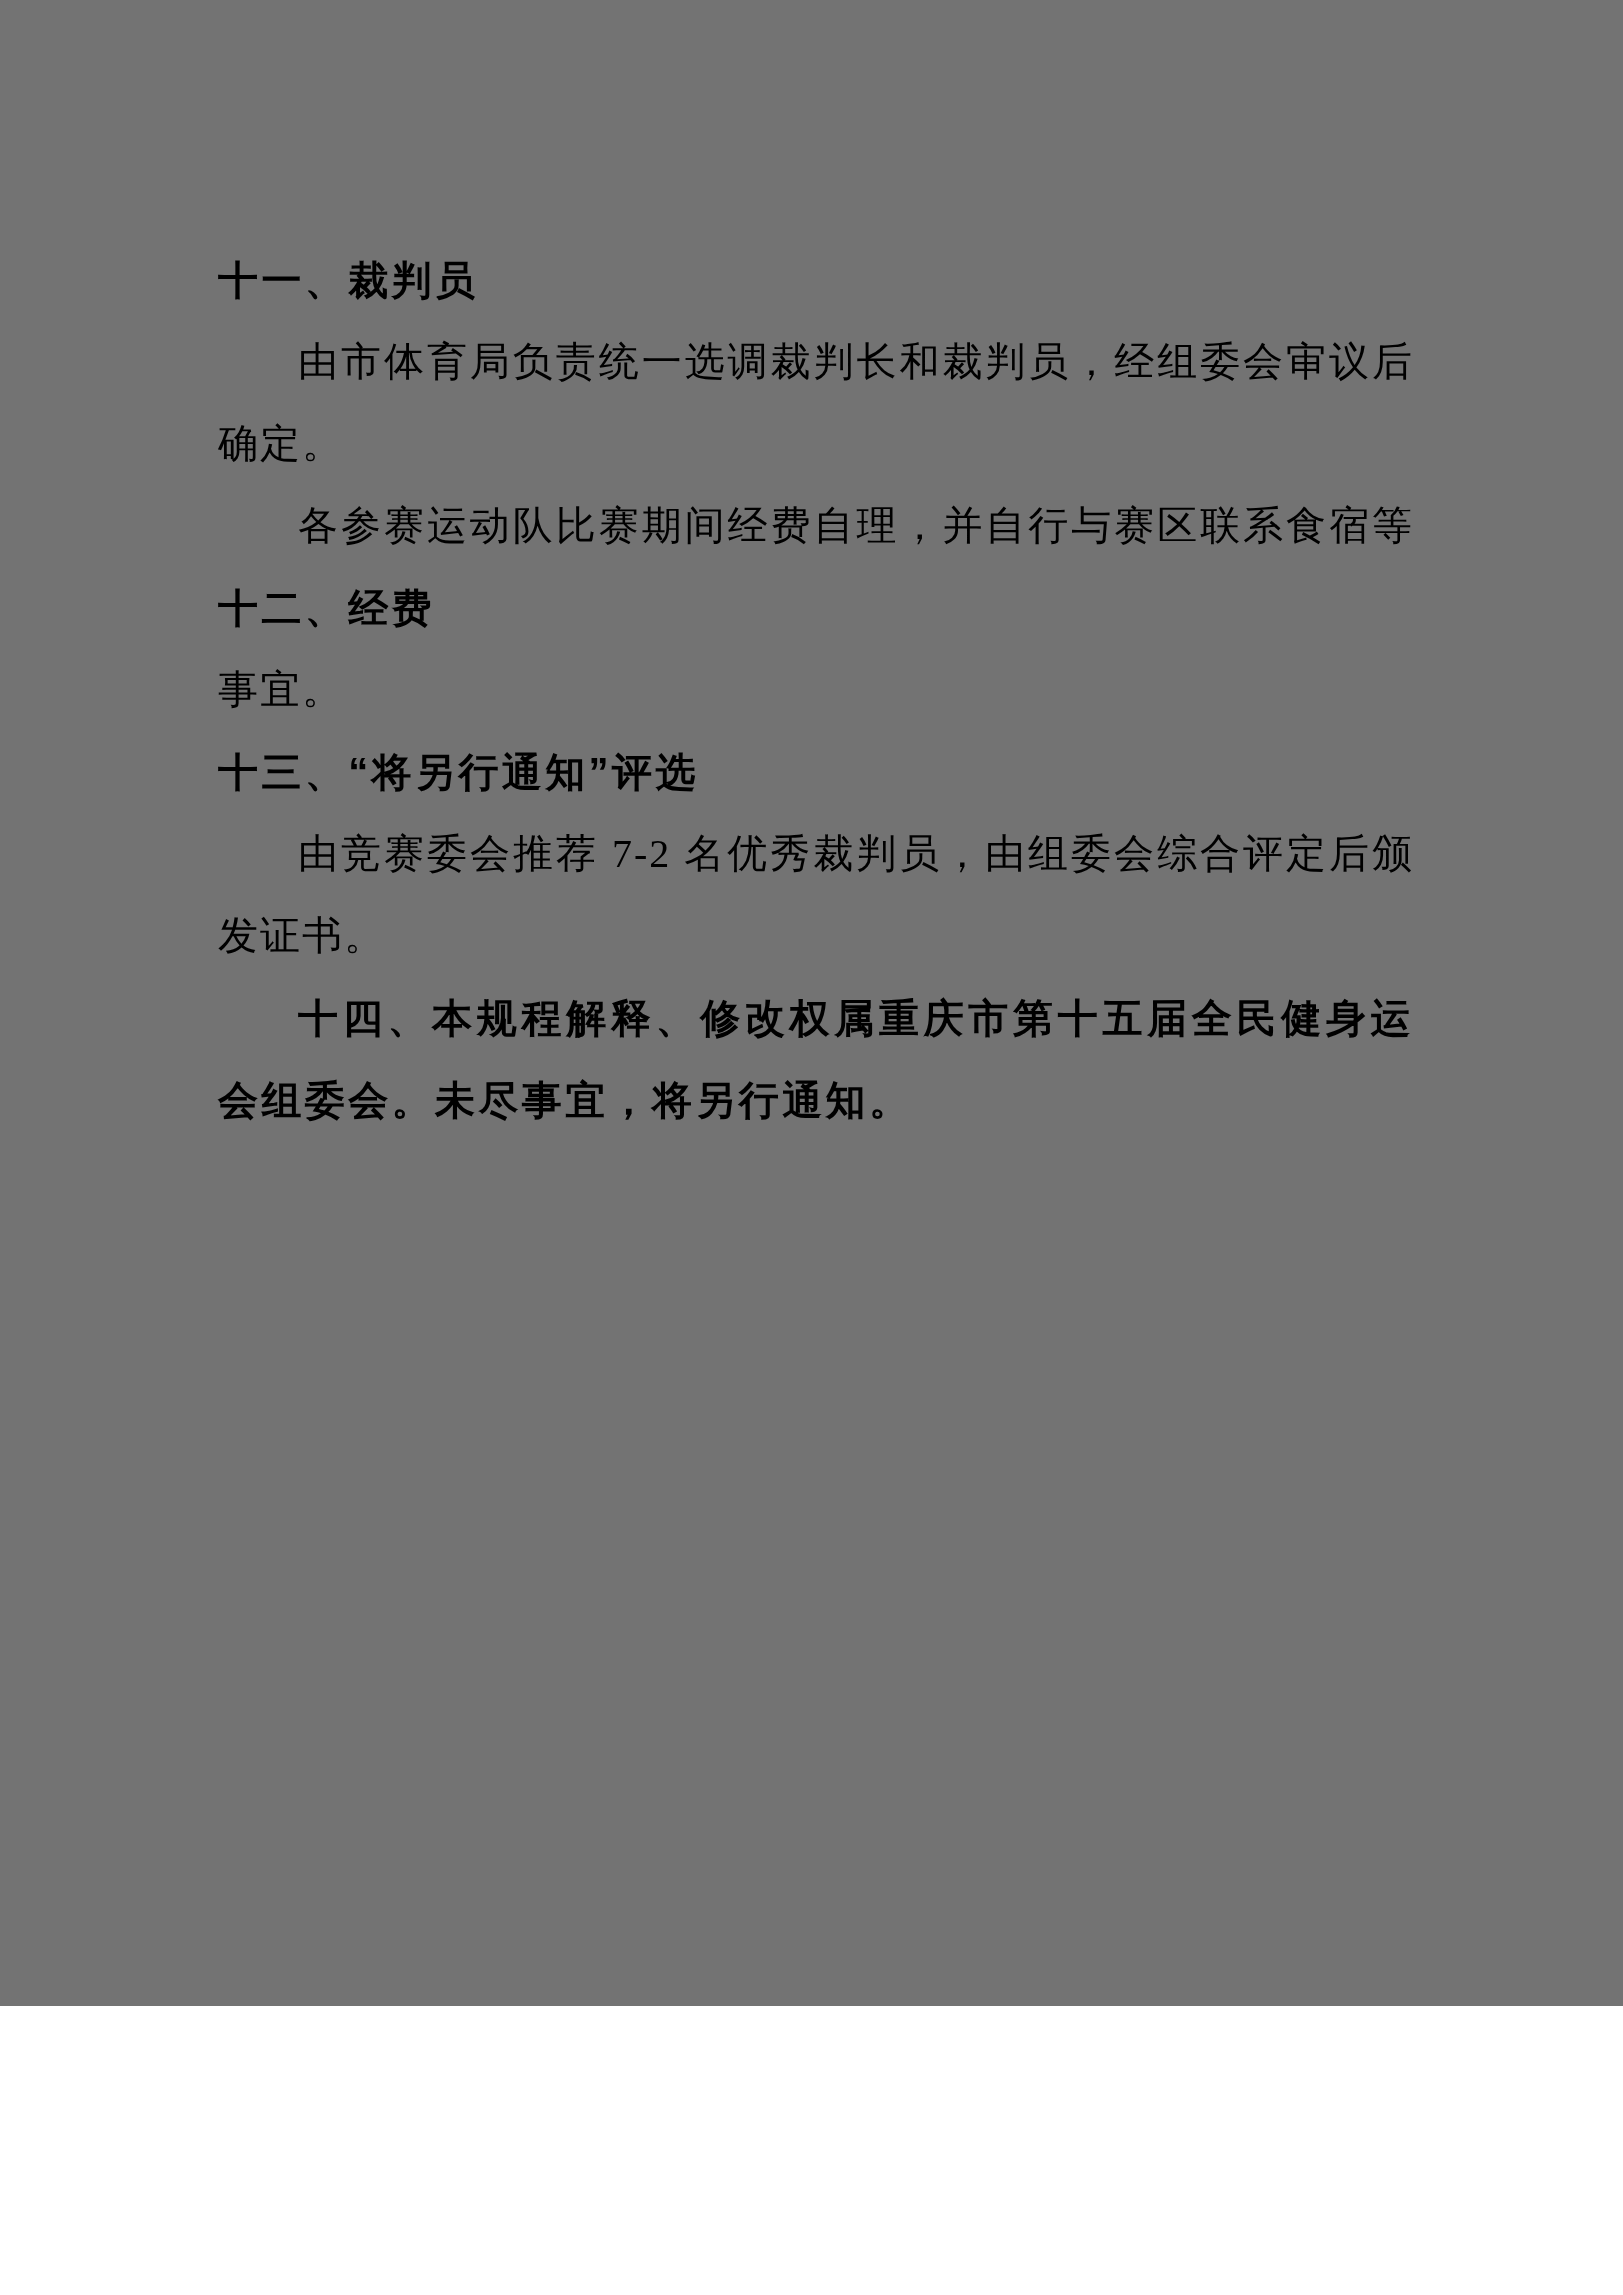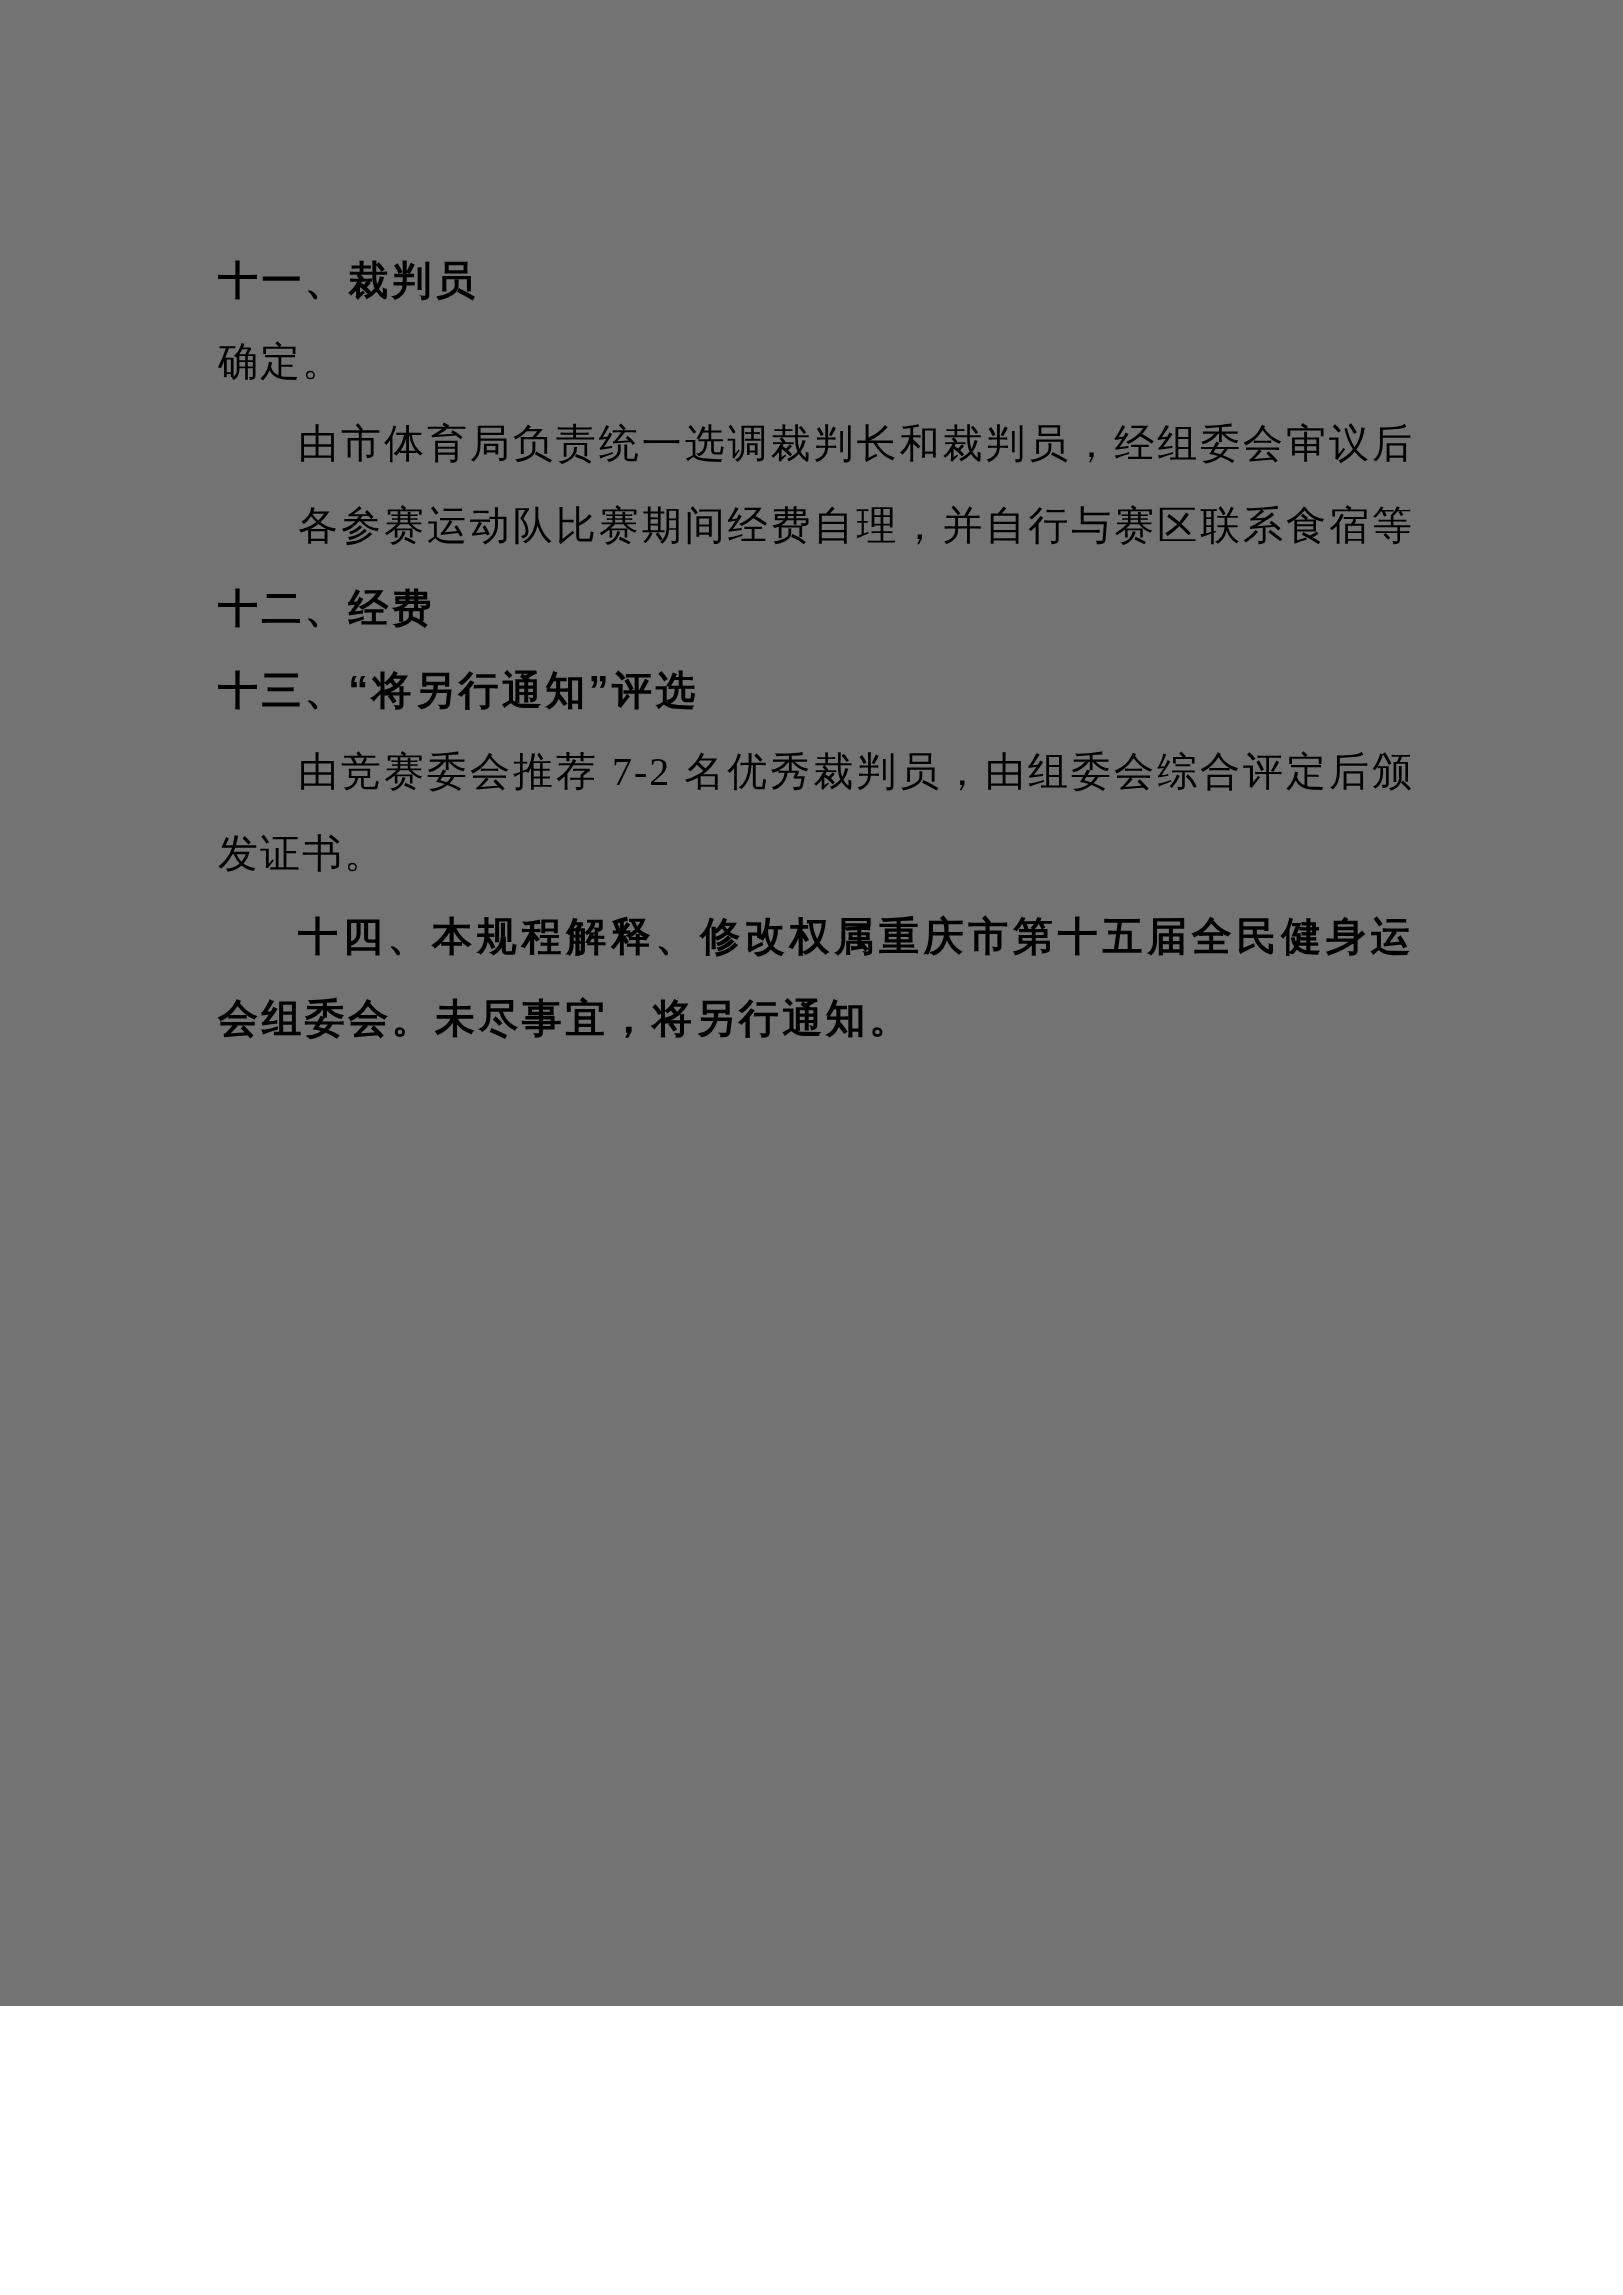--- a/index.html
+++ b/index.html
@@ -60,24 +60,25 @@
     font-family: "Liberation Serif", serif;
     color: #000000;
   }
 </style>
 </head>
 <body>
 
 <div class="page">
   <div class="content">
     <div class="line heading-style">十一、裁判员</div>
+    <div class="line body-style indent full">由市体育局负责统一选调裁判长和裁判员，经组委会审议后</div>
     <div class="line body-style">确定。</div>
-    <div class="line body-style indent full">由市体育局负责统一选调裁判长和裁判员，经组委会审议后</div>
     <div class="line body-style indent full">各参赛运动队比赛期间经费自理，并自行与赛区联系食宿等</div>
     <div class="line heading-style">十二、经费</div>
+    <div class="line body-style">事宜。</div>
     <div class="line heading-style">十三、“将另行通知”评选</div>
     <div class="line body-style indent full">由竞赛委会推荐 7-2 名优秀裁判员，由组委会综合评定后颁</div>
     <div class="line body-style">发证书。</div>
     <div class="line bold-style indent full">十四、本规程解释、修改权属重庆市第十五届全民健身运动</div>
     <div class="line bold-style">会组委会。未尽事宜，将另行通知。</div>
   </div>
 
   <div class="footer-page-number">— 141 —</div>
 </div>
 

